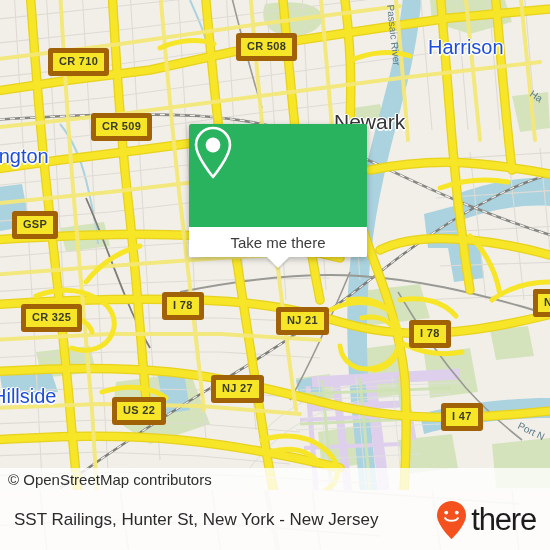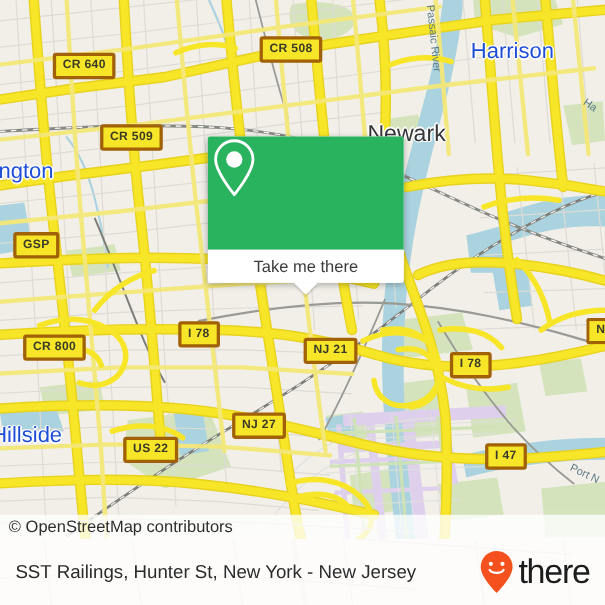--- a/index.html
+++ b/index.html
@@ -11,21 +11,21 @@
   #app{position:relative;width:550px;height:550px;overflow:hidden;background:#fff;}
 
   
   .map{position:absolute;left:0;top:0;width:550px;height:490px;overflow:hidden;background:#f2efe9;}
   .map svg{position:absolute;left:0;top:0;}
 
   
   .shield{
     position:absolute;
     background:#f7e527;
-    border:3px solid #a16207;
+    border:5px solid #a16207;
     border-radius:3px;
     color:#3a3a2a;
     font-weight:bold;
     font-size:11px;
     line-height:15px;
     padding:1px 6px 2px 6px;
     white-space:nowrap;
     letter-spacing:.3px;
     box-sizing:border-box;
   }
@@ -293,26 +293,26 @@
     <div class="place big" style="left:334px;top:110px;">Newark</div>
     <div class="place med" style="left:428px;top:36px;">Harrison</div>
     <div class="place med" style="left:-28px;top:145px;">Irvington</div>
     <div class="place med" style="left:-8px;top:385px;">Hillside</div>
 
     <div class="water-label" style="left:396px;top:4px;transform:rotate(84deg);transform-origin:left top;">Passaic River</div>
     <div class="water-label" style="left:534px;top:88px;transform:rotate(34deg);transform-origin:left top;">Ha</div>
     <div class="water-label" style="left:521px;top:420px;transform:rotate(26deg);transform-origin:left top;">Port N</div>
 
     <div class="shield" style="left:236px;top:33px;">CR 508</div>
-    <div class="shield" style="left:48px;top:48px;">CR 640</div>
+    <div class="shield" style="left:48px;top:48px;">CR 710</div>
     <div class="shield" style="left:91px;top:113px;">CR 509</div>
     <div class="shield" style="left:12px;top:211px;">GSP</div>
     <div class="shield" style="left:162px;top:292px;">I 78</div>
     <div class="shield" style="left:276px;top:307px;">NJ 21</div>
-    <div class="shield" style="left:21px;top:304px;">CR 800</div>
+    <div class="shield" style="left:21px;top:304px;">CR 325</div>
     <div class="shield" style="left:409px;top:320px;">I 78</div>
     <div class="shield" style="left:211px;top:375px;">NJ 27</div>
     <div class="shield" style="left:112px;top:397px;">US 22</div>
     <div class="shield" style="left:441px;top:403px;">I 47</div>
     <div class="shield clip" style="left:533px;top:289px;">N</div>
 
     <div class="card">
       <div class="card-head">
         <svg width="48" height="58" viewBox="0 0 48 58">
           <path d="M24,4 C33.4,4 41,11.6 41,21 C41,32.5 24,53 24,53 C24,53 7,32.5 7,21 C7,11.6 14.6,4 24,4 Z" fill="none" stroke="#ffffff" stroke-width="2.6" stroke-linejoin="round"></path>

